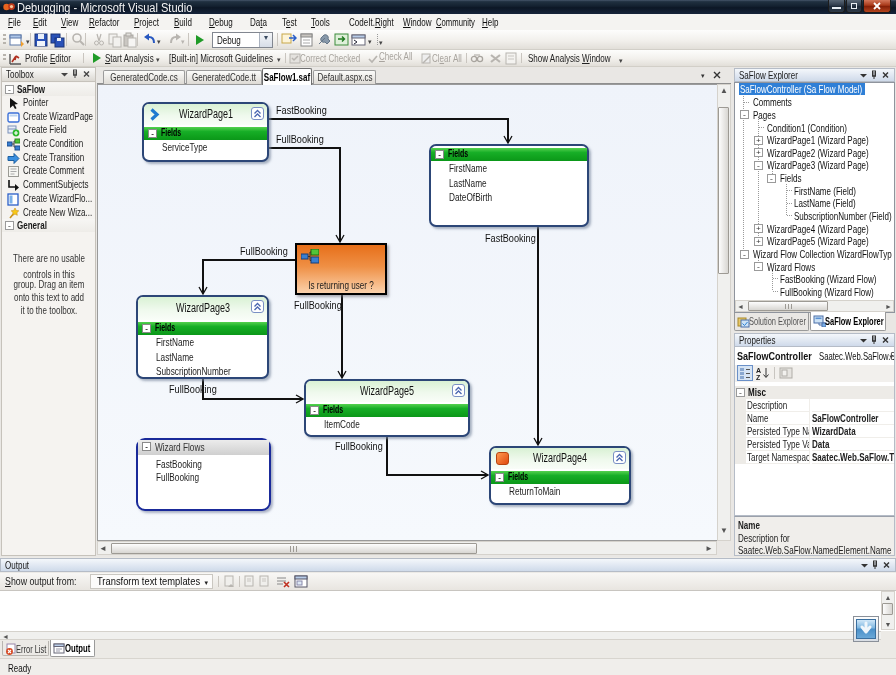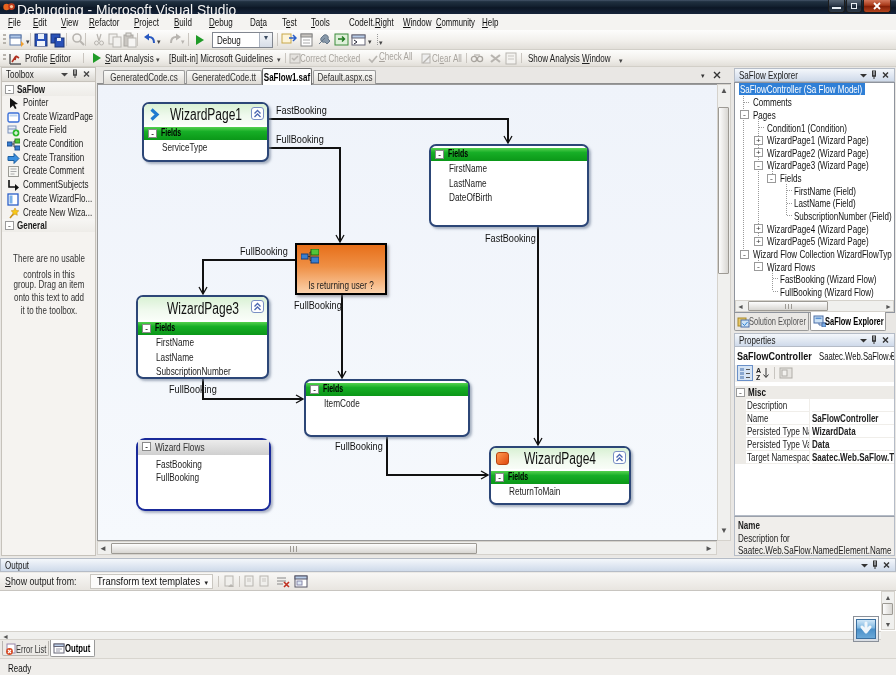--- a/index.html
+++ b/index.html
@@ -21,21 +21,21 @@
 .tbxitem{position:relative;height:13.7px;padding-left:21px;line-height:13.7px;color:#222;white-space:nowrap;overflow:hidden}
 .tbxitem svg{position:absolute;left:5px;top:1px}
 #designer{position:absolute;left:97px;top:67px;width:634px;height:489px}
 #canvas{position:absolute;left:0;top:17px;width:620px;height:457px;background:linear-gradient(#eff3fa,#f6f9fd);border:1px solid #9a9a9a;border-right:none;overflow:hidden}
 .dtab{position:absolute;top:3px;height:14px;background:linear-gradient(#fbfbfa,#dedbd5);border:1px solid #9b9b9b;border-bottom:none;border-radius:2px 2px 0 0;font-size:11px;color:#333;text-align:center;line-height:13px}
 .sb{background:#f0f0ee;border:1px solid #d5d2cc}
 .sbthumb{background:linear-gradient(90deg,#fdfdfd,#d8d6d2);border:1px solid #9d9a94;border-radius:1px}
 .sbh{background:linear-gradient(#fdfdfd,#d8d6d2);border:1px solid #9d9a94;border-radius:1px}
 .sbarr{color:#555;font-size:8px;line-height:10px;text-align:center}
 .wiz{position:absolute;border:2px solid #2c4677;border-radius:7px;background:#fff;box-shadow:2px 2px 2.5px rgba(125,138,160,.65)}
-.wiz .hd{position:relative;background:linear-gradient(#d9f1d4,#eff9ed 55%,#f9fdf8);border-radius:5px 5px 0 0;font-size:16px;color:#111}
+.wiz .hd{position:relative;background:linear-gradient(#d9f1d4,#eff9ed 55%,#f9fdf8);border-radius:5px 5px 0 0;font-size:12px;color:#111}
 .wiz .flds{position:relative;background:linear-gradient(#55d14f 0%,#17ae27 35%,#10a21e 70%,#0b9719 100%);font-weight:bold;font-size:10px;color:#000;padding-left:17px}
 .wiz .row{font-size:11px;color:#222;padding-left:18px;white-space:nowrap}
 .minus{position:absolute;left:4px;width:9px;height:9px;background:#fff;border:1px solid #8a8a8a;font:bold 8px/7px "Liberation Sans",sans-serif;text-align:center;color:#333}
 .chev{position:absolute;right:3px;top:3px;width:13px;height:13px;border:1px solid #7a90c4;border-radius:3px;background:#fff}
 .lbl{position:absolute;font-size:11px;color:#111;white-space:nowrap}
 #rdock{position:absolute;left:734px;top:67px;width:161px;height:489px}
 .treerow{position:absolute;white-space:nowrap;font-size:11px;color:#111}
 .expb{position:absolute;width:9px;height:9px;background:#fff;border:1px solid #9a9a9a;font:8px/7px "Liberation Mono",monospace;text-align:center;color:#333}
 .prow{position:absolute;font-size:11px;color:#222;white-space:nowrap;overflow:hidden}
 #output{position:absolute;left:0;top:557px;width:896px;height:101px;background:#eceae6}
@@ -43,21 +43,21 @@
 .combo{position:absolute;background:#fff;border:1px solid #828790;font-size:11px}
 .combo .da{position:absolute;right:0;top:0;bottom:0;width:13px;background:linear-gradient(#f4f6f9,#d7dde7);border-left:1px solid #aab2bf;text-align:center;color:#3a4b61;font-size:8px}
 </style></head><body>
 <div id="app">
     <div id="title">
       <svg class="abs" style="left:3px;top:2px" width="12" height="10">
         <circle cx="3.5" cy="5" r="3.2" fill="#e8641f"></circle>
         <circle cx="8.5" cy="4.6" r="3.4" fill="#c03a1a"></circle>
         <circle cx="8.5" cy="4.6" r="1.6" fill="#f8c89a"></circle>
       </svg>
-      <div class="abs" style="left:17px;top:1px;font-size:15px;color:#f4f4f4"><i class="t" style="transform:scaleX(0.92);transform-origin:0 50%">Debugging - Microsoft Visual Studio</i></div>
+      <div class="abs" style="left:17px;top:1px;font-size:12px;color:#f4f4f4"><i class="t" style="transform:scaleX(0.92);transform-origin:0 50%">Debugging - Microsoft Visual Studio</i></div>
       <div class="winbtn" style="left:828px;width:17px;background:linear-gradient(#5a6775,#303c4c 45%,#1d2938 50%,#2e3a48)">
         <div style="margin:7px 3px 0;height:2px;background:#e8edf2"></div>
       </div>
       <div class="winbtn" style="left:846px;width:16px;background:linear-gradient(#5a6775,#303c4c 45%,#1d2938 50%,#2e3a48)">
         <div style="margin:3px 4px 0;height:6px;border:1px solid #e8edf2"></div>
       </div>
       <div class="winbtn" style="left:863px;width:28px;background:linear-gradient(#d3765a,#a83818 45%,#811d06 50%,#b4441e)"><svg width="26" height="12">
           <path d="M10 3 l6 6 M16 3 l-6 6" stroke="#fff" stroke-width="1.8"></path>
         </svg></div>
     </div>
@@ -349,20 +349,28 @@
                 <path d="M2.5 5.5 L5.5 2.5 L8.5 5.5 M2.5 9 L5.5 6 L8.5 9" fill="none" stroke="#4a66b0" stroke-width="1.3"></path>
               </svg>
             </div>
           </div>
           <div class="flds" style="height:13px;line-height:12px;margin-top:2px"><span class="minus" style="top:2px">-</span><i class="t" style="transform:scaleX(0.7);transform-origin:0 50%">Fields</i></div>
           <div class="row" style="line-height:13.5px;padding-top:1px"><i class="t" style="transform:scaleX(0.75);transform-origin:0 50%">FirstName</i></div>
           <div class="row" style="line-height:13.5px;padding-top:1px"><i class="t" style="transform:scaleX(0.75);transform-origin:0 50%">LastName</i></div>
           <div class="row" style="line-height:13.5px;padding-top:1px"><i class="t" style="transform:scaleX(0.75);transform-origin:0 50%">SubscriptionNumber</i></div>
         </div>
         <div class="wiz" style="left:206px;top:294px;width:166px;height:58px">
+          <div class="hd" style="height:21px;line-height:21px">
+            <i class="tcx" style="transform:translateX(-50%) scaleX(0.75)">WizardPage5</i>
+            <div class="chev">
+              <svg width="11" height="11" style="position:absolute;left:0;top:0">
+                <path d="M2.5 5.5 L5.5 2.5 L8.5 5.5 M2.5 9 L5.5 6 L8.5 9" fill="none" stroke="#4a66b0" stroke-width="1.3"></path>
+              </svg>
+            </div>
+          </div>
           <div class="flds" style="height:13px;line-height:12px;margin-top:2px"><span class="minus" style="top:2px">-</span><i class="t" style="transform:scaleX(0.7);transform-origin:0 50%">Fields</i></div>
           <div class="row" style="line-height:13.5px;padding-top:1px"><i class="t" style="transform:scaleX(0.75);transform-origin:0 50%">ItemCode</i></div>
         </div>
         <div class="wiz" style="left:391px;top:361px;width:142px;height:59px">
           <div class="hd" style="height:21px;line-height:21px">
             <div style="position:absolute;left:5px;top:4px;width:13px;height:13px;border-radius:3px;background:linear-gradient(135deg,#ff9a50,#e04a10);border:1px solid #b84410"></div>
             <i class="tcx" style="transform:translateX(-50%) scaleX(0.75)">WizardPage4</i>
             <div class="chev">
               <svg width="11" height="11" style="position:absolute;left:0;top:0">
                 <path d="M2.5 5.5 L5.5 2.5 L8.5 5.5 M2.5 9 L5.5 6 L8.5 9" fill="none" stroke="#4a66b0" stroke-width="1.3"></path>

